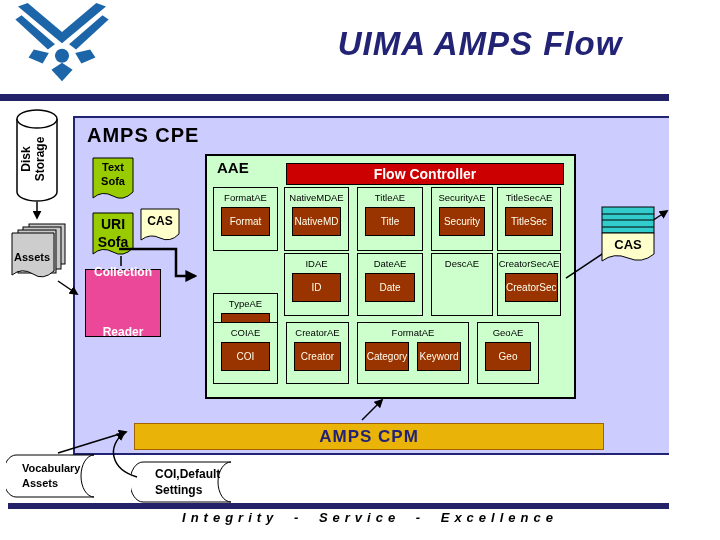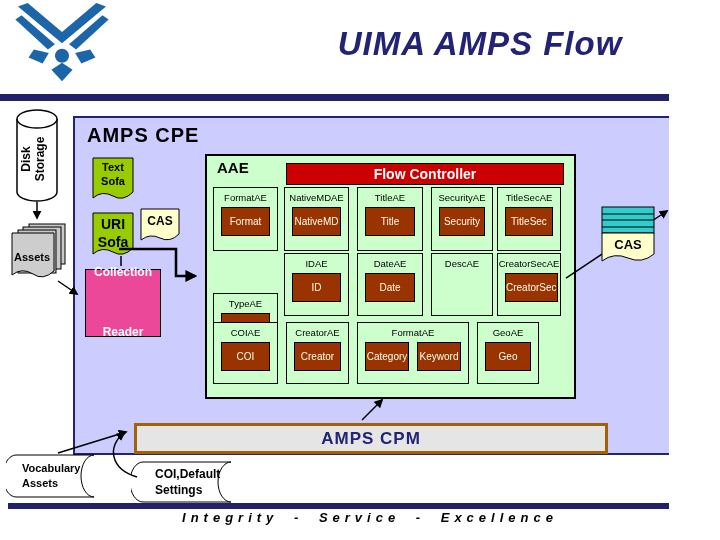--- a/index.html
+++ b/index.html
@@ -29,21 +29,21 @@
   .impl-wrap{display:flex;gap:8px;padding:0 7px;margin-top:4px;}
   .impl-box{flex:1;height:27px;background:#993300;border:1px solid #000;color:#FFFFEE;
             font-size:10px;display:flex;align-items:center;justify-content:center;white-space:nowrap;}
 
   
   #creader{left:10px;top:151px;width:74px;height:66px;background:#ec4899;border:1px solid #000;
            color:#fff;font-weight:bold;font-size:12px;display:flex;flex-direction:column;
            align-items:center;justify-content:center;line-height:1.3;gap:44px;}
 
   
-  #cpm{left:59px;top:305px;width:468px;height:25px;background:#e5e5e5;border:3px solid #a16207;
+  #cpm{left:59px;top:305px;width:468px;height:25px;background:#eab308;border:1px solid #a16207;
        display:flex;align-items:center;justify-content:center;font-size:17px;font-weight:bold;
        color:#232375;letter-spacing:1px;}
 
   
   .note-label{position:absolute;inset:0;display:flex;flex-direction:column;align-items:center;
               font-weight:bold;color:#000;}
 
   
   #ddms{left:673px;top:133px;width:39px;height:150px;background:#666699;border:1px solid #000;}
   #ddms-inner{position:absolute;left:-56px;top:56px;width:150px;height:39px;transform:rotate(-90deg);

